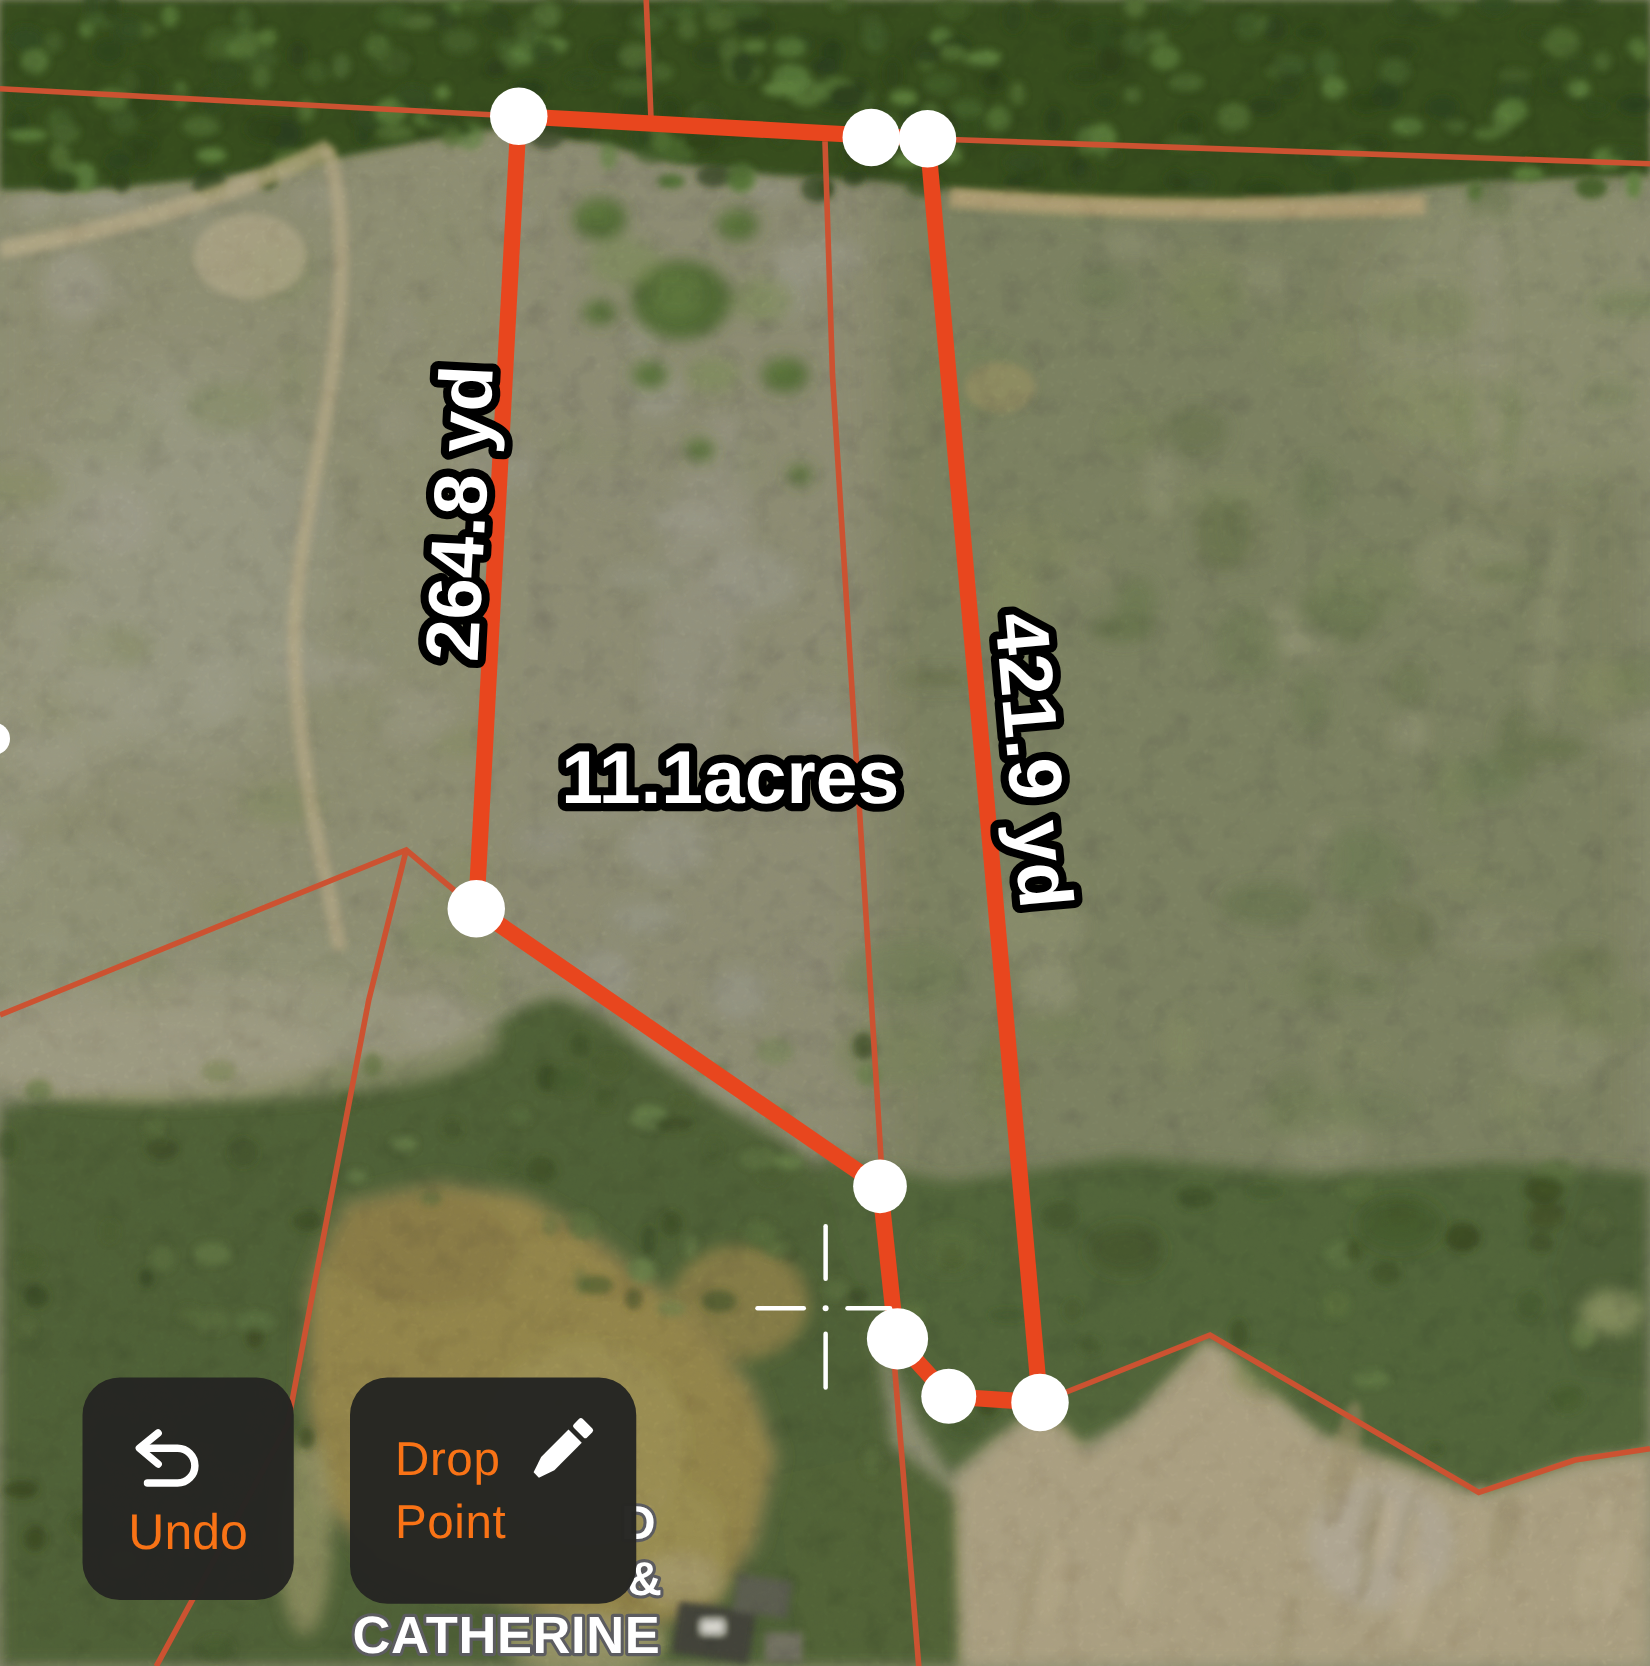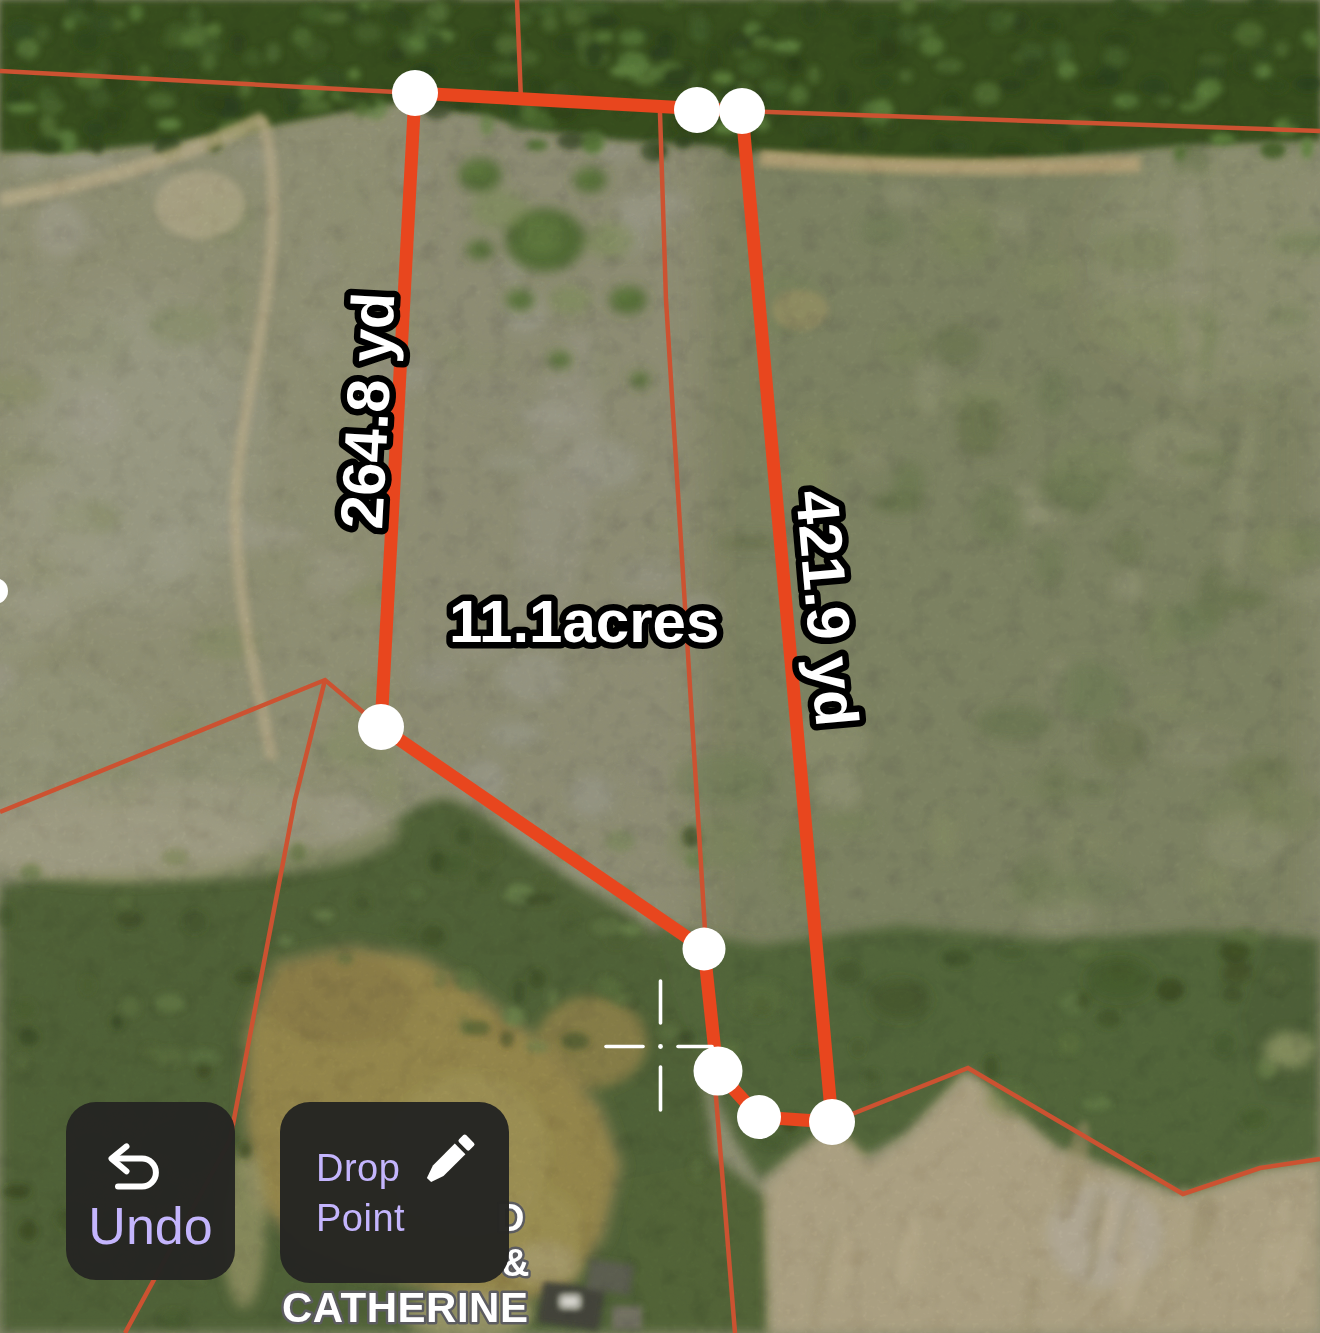--- a/index.html
+++ b/index.html
@@ -1,15 +1,15 @@
 <!DOCTYPE html>
 <html><head><meta charset="utf-8"><style>
 html,body{margin:0;padding:0;width:1320px;height:1333px;overflow:hidden;background:#8e8e7c;font-family:"Liberation Sans",sans-serif;}
 #stage{position:relative;width:1320px;height:1333px;}
-.btn{position:absolute;background:rgba(38,38,35,.98);border-radius:30px;color:#c4b5fd;}
+.btn{position:absolute;background:rgba(38,38,35,.98);border-radius:30px;color:#f97316;}
 </style></head><body>
 <div id="stage">
 <svg width="1320" height="1333" viewBox="0 0 1320 1333" style="position:absolute;left:0;top:0">
 <defs>
 <filter id="b3" x="-30%" y="-30%" width="160%" height="160%">
           <feGaussianBlur stdDeviation="3"></feGaussianBlur>
         </filter>
 <filter id="b6" x="-30%" y="-30%" width="160%" height="160%">
           <feGaussianBlur stdDeviation="6"></feGaussianBlur>
         </filter>
@@ -719,21 +719,21 @@
 <text x="449" y="642" fill="#fff" stroke="#000" stroke-width="13" style="font-family:'Liberation Sans',sans-serif;font-weight:bold;font-size:60px;paint-order:stroke;stroke-linejoin:round">11.1acres</text>
 <text x="497" y="1231" fill="#fff" stroke="#5c5c60" stroke-width="5" style="font-family:'Liberation Sans',sans-serif;font-weight:bold;font-size:38px;paint-order:stroke;stroke-linejoin:round">D</text>
 <text x="502" y="1276" fill="#fff" stroke="#5c5c60" stroke-width="5" style="font-family:'Liberation Sans',sans-serif;font-weight:bold;font-size:38px;paint-order:stroke;stroke-linejoin:round">&amp;</text>
 <text x="282" y="1322" letter-spacing="0.5" style="font-family:'Liberation Sans',sans-serif;font-weight:bold;font-size:38px;paint-order:stroke;stroke-linejoin:round;font-size:42px" fill="#fff" stroke="#5c5c60" stroke-width="5">CATHERINE</text>
 </svg>
 <div class="btn" style="left:66px;top:1102px;width:169px;height:178px;">
  <svg width="169" height="178" viewBox="0 0 169 178" style="position:absolute;left:0;top:0">
   <path d="M52,84.4 H76 A13.9,13.9 0 0 0 76,56.6 H49" fill="none" stroke="#fff" stroke-width="6" stroke-linecap="round"></path>
   <path d="M60.5,44.4 L45.5,56.6 L60.5,69.2" fill="none" stroke="#fff" stroke-width="6" stroke-linecap="round" stroke-linejoin="round"></path>
  </svg>
- <div style="position:absolute;left:0;right:0;top:104px;text-align:center;font-size:52px;line-height:41px;">Undo</div>
+ <div style="position:absolute;left:0;right:0;top:104px;text-align:center;font-size:40px;line-height:41px;">Undo</div>
 </div>
 <div class="btn" style="left:280px;top:1102px;width:229px;height:181px;">
  <div style="position:absolute;left:36px;top:41px;font-size:38px;line-height:50px;letter-spacing:.5px;">Drop<br>Point</div>
  <svg width="229" height="181" viewBox="0 0 229 181" style="position:absolute;left:0;top:0">
   <g transform="translate(149,78) rotate(-45)">
    <path d="M0,-3 L13,-7.5 H44 V7.5 H13 L0,3 Z" fill="#fff"></path>
    <rect x="48" y="-7.5" width="10" height="15" rx="2" fill="#fff"></rect>
   </g>
  </svg>
 </div>

